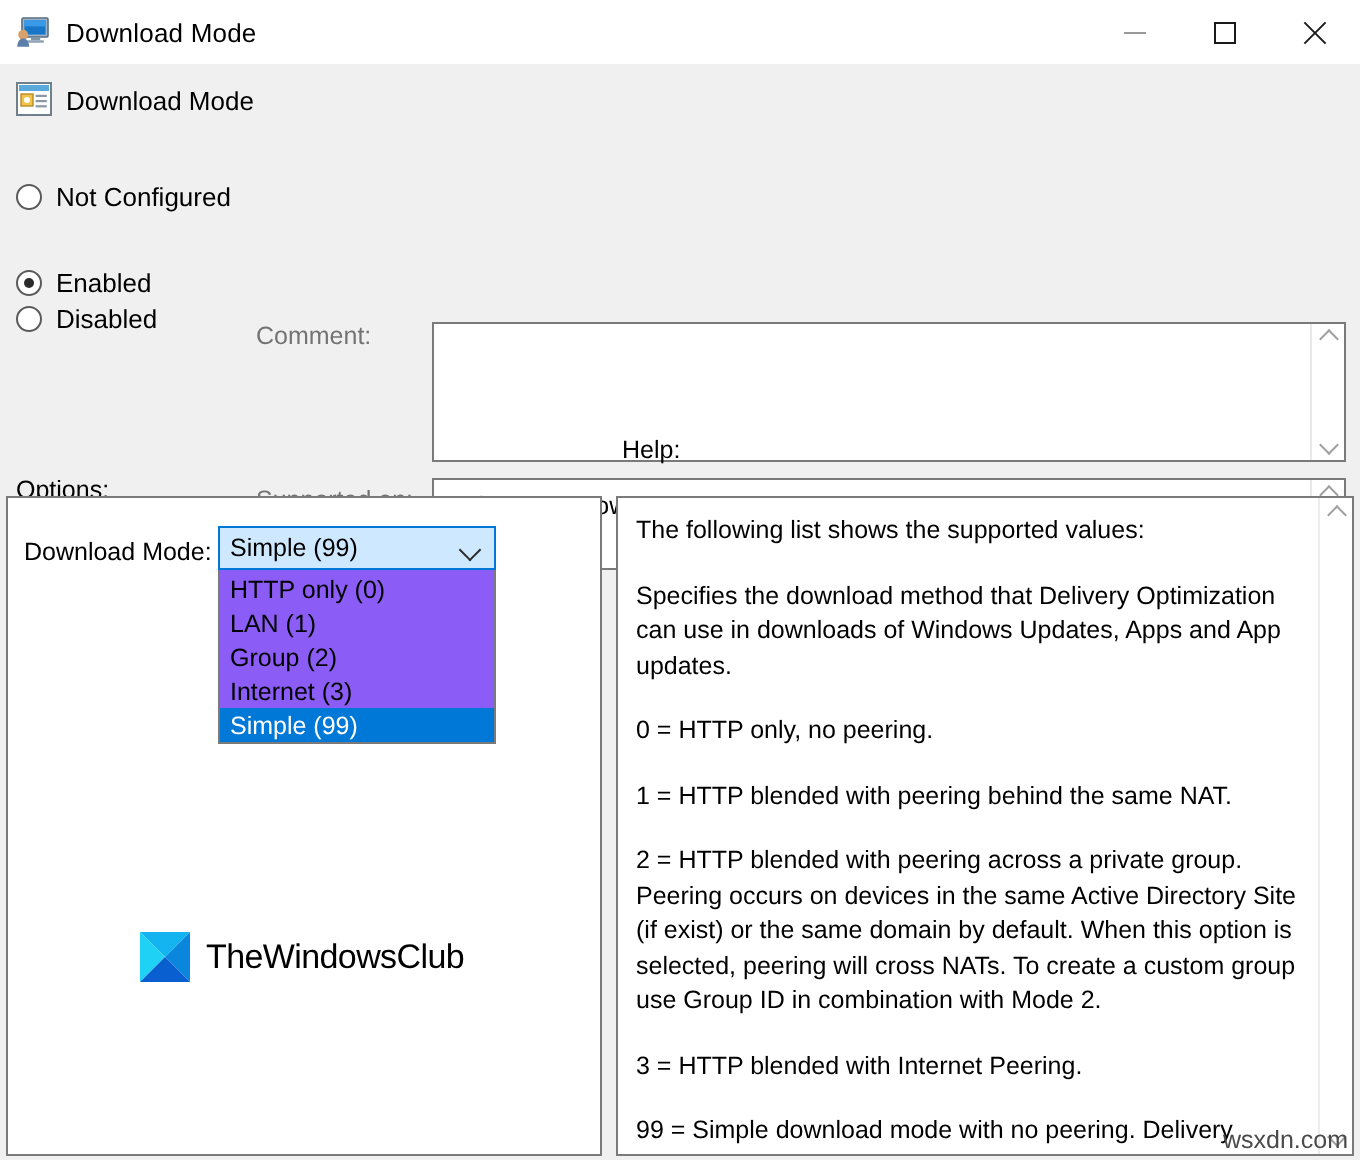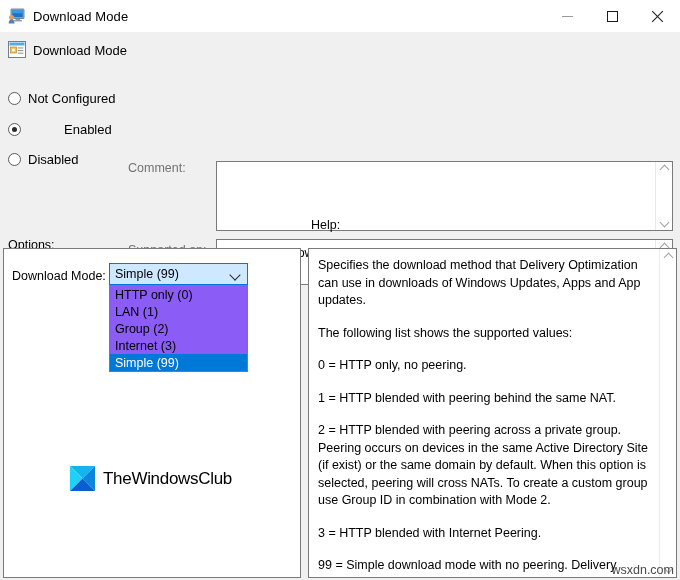--- a/index.html
+++ b/index.html
@@ -96,21 +96,21 @@
     width: 680px; height: 130px;
     background: #f0f0f0;
   }
   .radio-row {
     position: absolute; left: 8px;
     display: flex; align-items: center;
     height: 18px;
     font-size: 13px;
   }
   #radio-notconfig { top: 13px; }
-  #radio-enabled   { top: 44px; gap: 36px; }
+  #radio-enabled   { top: 56px; }
   #radio-disabled  { top: 74px; }
   .radio-mark {
     width: 13px; height: 13px;
     border: 1px solid #5a5a5a;
     border-radius: 50%;
     background: #fff;
     margin-right: 7px;
     position: relative;
     flex: none;
   }
@@ -386,22 +386,22 @@
         <polygon points="0,0 12.5,12.5 0,25" fill="#1fd2f5"></polygon>
         <polygon points="25,0 25,25 12.5,12.5" fill="#0a86dd"></polygon>
         <polygon points="0,25 12.5,12.5 25,25" fill="#0a5fd0"></polygon>
       </svg>
     </span>
     <span class="logo-label">TheWindowsClub</span>
   </div>
 
   <div class="panel" id="panel-help">
     <div class="help-text">
+      <p>The following list shows the supported values:</p>
       <p>Specifies the download method that Delivery Optimization can use in downloads of Windows Updates, Apps and App updates.</p>
-      <p>The following list shows the supported values:</p>
       <p>0 = HTTP only, no peering.</p>
       <p>1 = HTTP blended with peering behind the same NAT.</p>
       <p>2 = HTTP blended with peering across a private group. Peering occurs on devices in the same Active Directory Site (if exist) or the same domain by default. When this option is selected, peering will cross NATs. To create a custom group use Group ID in combination with Mode 2.</p>
       <p>3 = HTTP blended with Internet Peering.</p>
       <p>99 = Simple download mode with no peering. Delivery Optimization downloads using HTTP only and does not attempt to contact the Delivery Optimization cloud services.</p>
     </div>
     <div class="help-scroll">
       <span class="chev up"></span>
       <span class="chev down"></span>
     </div>

